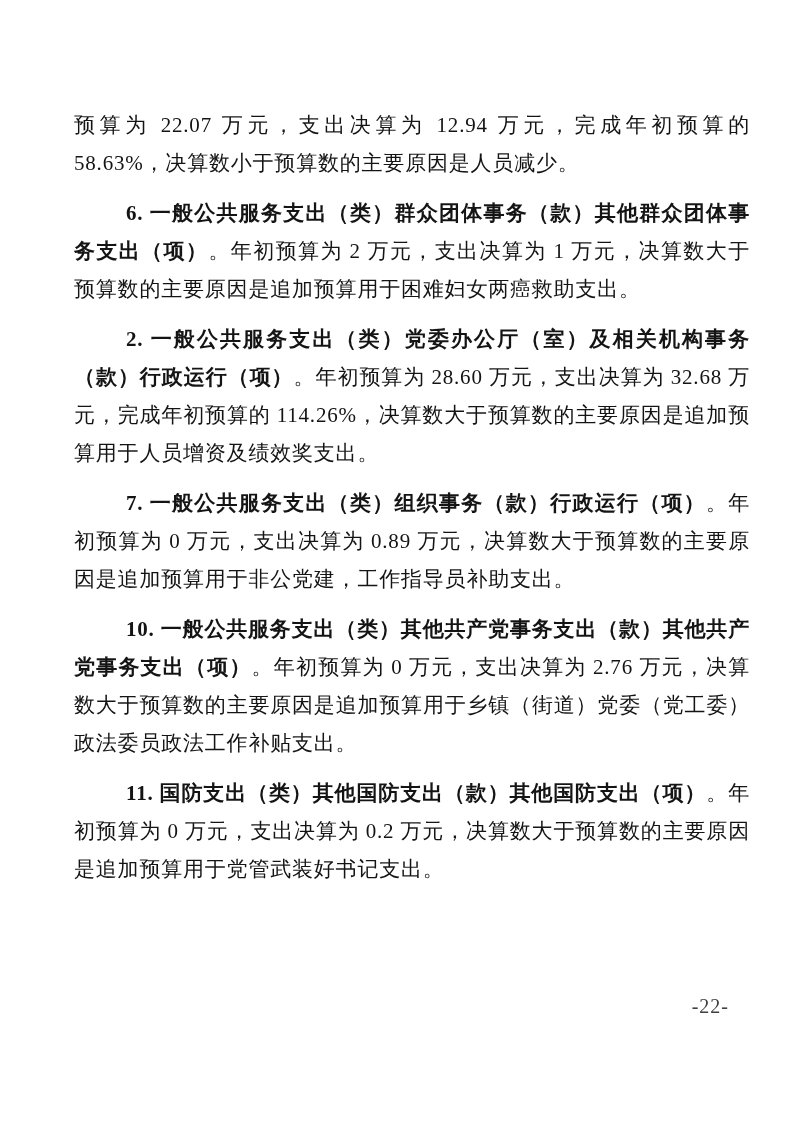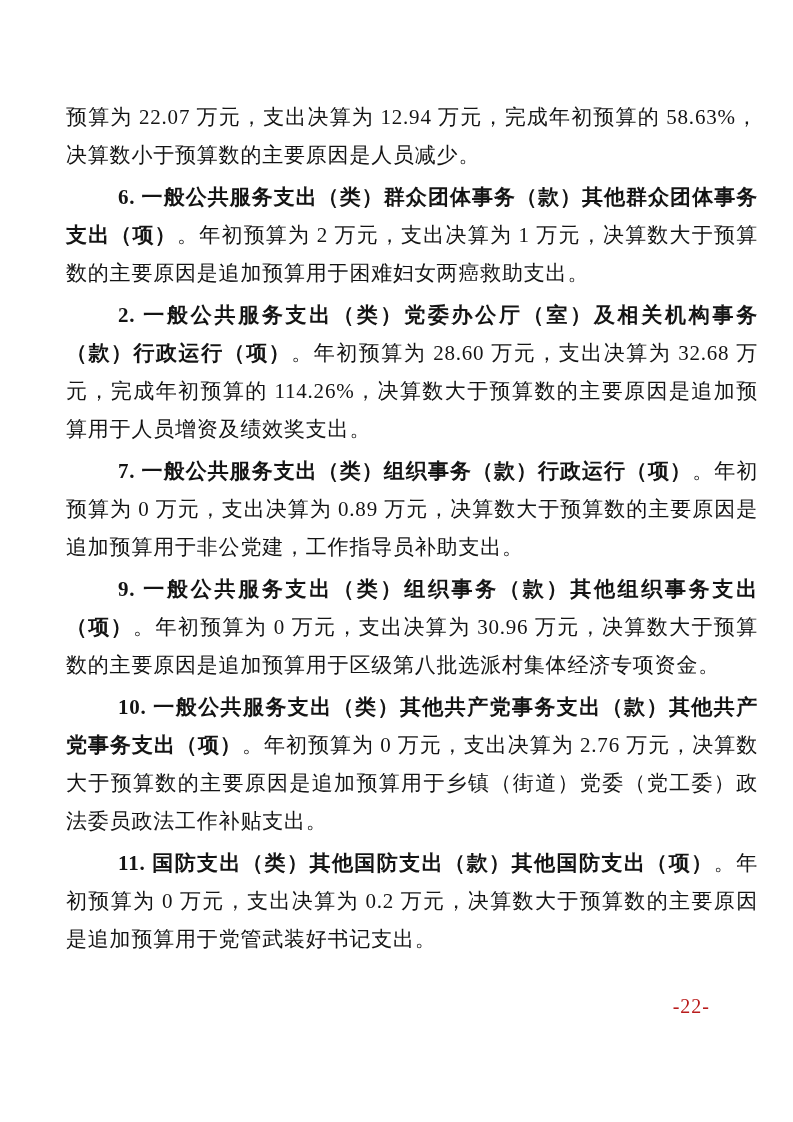--- a/index.html
+++ b/index.html
@@ -21,61 +21,60 @@
     color: #141414;
     overflow: hidden;
   }
   .content {
     position: absolute;
     left: 62px;
     top: 94px;
     width: 700px;
   }
   p.para {
-    margin: 4px;
+    margin: 12px;
     padding: 0;
     font-size: 21px;
     line-height: 38px;
     letter-spacing: 0.8px;
     text-align: justify;
     text-justify: inter-character;
     text-indent: 52px;
   }
   p.para.no-indent {
     text-indent: 0;
   }
   p.para b {
     font-weight: 700;
   }
   .footer {
     position: absolute;
     top: 994px;
-    right: 83px;
+    right: 64px;
     font-size: 20px;
     line-height: 24px;
     letter-spacing: 1px;
-    color: #b91c1c;
+    color: #404040;
     text-align: right;
   }
 </style>
 </head>
 <body>
 
 <div class="page">
   <div class="content">
 
     <p class="para no-indent"><b></b><span>预算为 22.07 万元，支出决算为 12.94 万元，完成年初预算的 58.63%，决算数小于预算数的主要原因是人员减少。</span></p>
 
     <p class="para"><b>6. 一般公共服务支出（类）群众团体事务（款）其他群众团体事务支出（项）</b><span>。年初预算为 2 万元，支出决算为 1 万元，决算数大于预算数的主要原因是追加预算用于困难妇女两癌救助支出。</span></p>
 
     <p class="para"><b>2. 一般公共服务支出（类）党委办公厅（室）及相关机构事务（款）行政运行（项）</b><span>。年初预算为 28.60 万元，支出决算为 32.68 万元，完成年初预算的 114.26%，决算数大于预算数的主要原因是追加预算用于人员增资及绩效奖支出。</span></p>
 
     <p class="para"><b>7. 一般公共服务支出（类）组织事务（款）行政运行（项）</b><span>。年初预算为 0 万元，支出决算为 0.89 万元，决算数大于预算数的主要原因是追加预算用于非公党建，工作指导员补助支出。</span></p>
 
-    <p class="para"><b>9. 一般公共服务支出（类）组织事务（款）其他组织事务支出（项）</b><span>。年初预算为 0 万元，支出决算为 30.96 万元，决算数大于预算数的主要原因是追加预算用于区级第八批选派村集体经济专项资金。</span></p>
 
     <p class="para"><b>10. 一般公共服务支出（类）其他共产党事务支出（款）其他共产党事务支出（项）</b><span>。年初预算为 0 万元，支出决算为 2.76 万元，决算数大于预算数的主要原因是追加预算用于乡镇（街道）党委（党工委）政法委员政法工作补贴支出。</span></p>
 
     <p class="para"><b>11. 国防支出（类）其他国防支出（款）其他国防支出（项）</b><span>。年初预算为 0 万元，支出决算为 0.2 万元，决算数大于预算数的主要原因是追加预算用于党管武装好书记支出。</span></p>
 
 
   </div>
 
   <div class="footer">-22-</div>
 </div>

